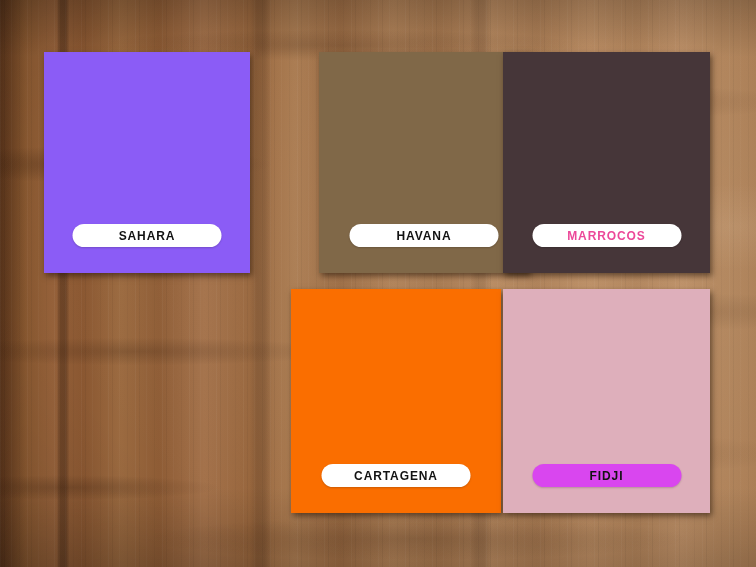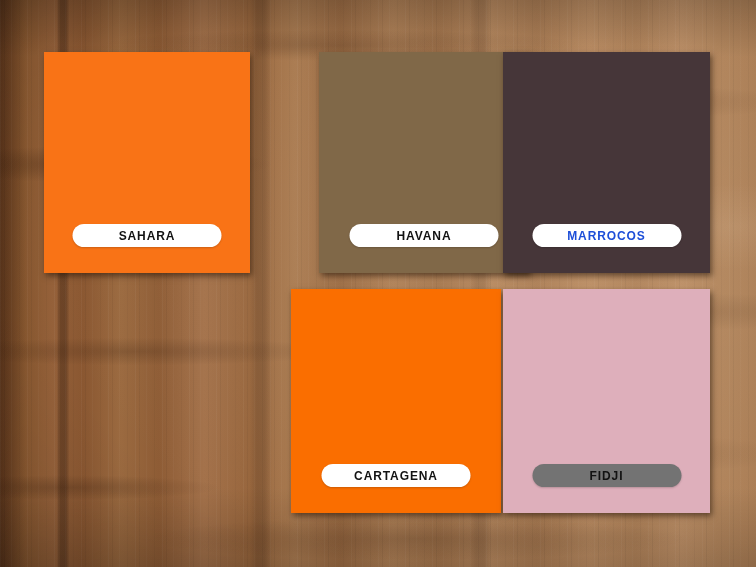--- a/index.html
+++ b/index.html
@@ -154,44 +154,44 @@
 <body>
 
 <div id="stage">
 
   <div class="wood-l1"></div>
   <div class="wood-bands"></div>
   <div class="wood-figure"></div>
   <div class="wood-grain"></div>
   <div class="wood-vignette"></div>
 
-  <div class="swatch" style="left: 44px; top: 52px; width: 206px; height: 221px; background: #f97316;">
+  <div class="swatch" style="left: 44px; top: 52px; width: 206px; height: 221px; background: #8b5cf6;">
     <div class="label-pill" style="background: rgb(255, 255, 255);">
       <span class="label-text" style="color: rgb(18, 18, 18);">SAHARA</span>
     </div>
   </div>
 
   <div class="swatch" style="left: 273px; top: 52px; width: 210px; height: 221px; background: rgb(128, 104, 72); margin-left: 46px;">
     <div class="label-pill" style="background: rgb(255, 255, 255);">
       <span class="label-text" style="color: rgb(18, 18, 18);">HAVANA</span>
     </div>
   </div>
 
   <div class="swatch" style="left: 503px; top: 52px; width: 207px; height: 221px; background: rgb(70, 54, 57);">
     <div class="label-pill" style="background: rgb(255, 255, 255);">
-      <span class="label-text" style="color: #1d4ed8;">MARROCOS</span>
+      <span class="label-text" style="color: #ec4899;">MARROCOS</span>
     </div>
   </div>
 
 
   <div class="swatch" style="left: 291px; top: 289px; width: 210px; height: 224px; background: rgb(250, 110, 0);">
     <div class="label-pill" style="background: rgb(255, 255, 255);">
       <span class="label-text" style="color: rgb(18, 18, 18);">CARTAGENA</span>
     </div>
   </div>
 
   <div class="swatch" style="left: 503px; top: 289px; width: 207px; height: 224px; background: rgb(222, 175, 187);">
-    <div class="label-pill" style="background: #737373; text-align: center;">
+    <div class="label-pill" style="background: #d946ef; text-align: center;">
       <span class="label-text" style="color: rgb(18, 18, 18);">FIDJI</span>
     </div>
   </div>
 
 </div>
 
 </body></html>

